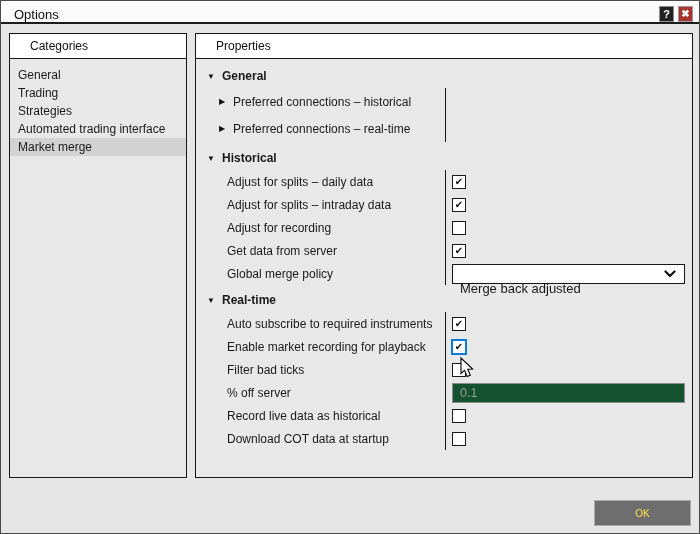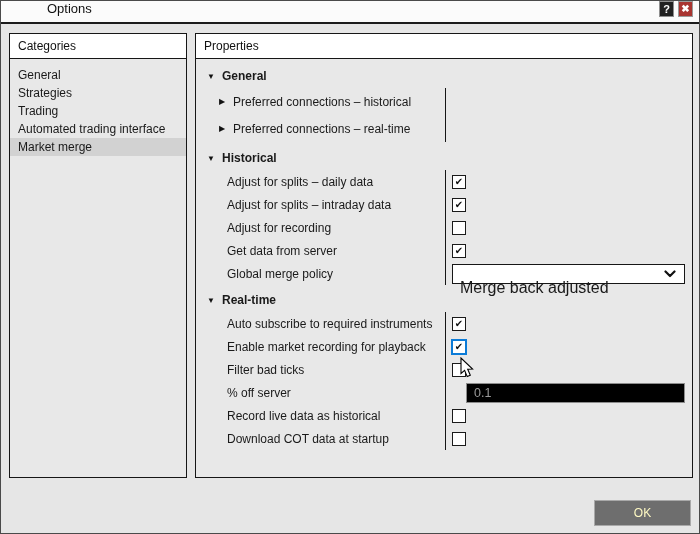--- a/index.html
+++ b/index.html
@@ -16,21 +16,21 @@
     background: #e6e6e6;
     border: 1px solid #4a4a4a;
     overflow: hidden;
   }
   
   .titlebar {
     position: absolute; left: 0; top: 0; right: 0;
     height: 23px;
     background: #fbfbfb;
     border-bottom: 2px solid #1c1c1c;
-    display: flex; align-items: flex-start; padding-left: 33px;
+    display: flex; align-items: flex-end;
   }
   .titlebar-title {
     padding-left: 13px;
     font-size: 13px;
     color: #111;
   }
   .titlebar-buttons {
     margin-left: auto;
     display: flex; gap: 4px;
     padding-right: 6px;
@@ -49,21 +49,21 @@
   .panel {
     position: absolute;
     background: #e8e8e8;
     border: 1px solid #161616;
   }
   .panel-header {
     height: 25px;
     background: #ffffff;
     border-bottom: 1px solid #161616;
     display: flex; align-items: center;
-    padding-left: 8px;
+    padding-left: 20px;
     font-size: 12px;
     color: #111;
   }
   .categories-panel { left: 8px; top: 32px; width: 178px; height: 445px; }
   .properties-panel { left: 194px; top: 32px; width: 498px; height: 445px; }
   
   .cat-list { padding-top: 7px; }
   .cat-item {
     height: 18px; line-height: 18px;
     padding-left: 8px;
@@ -121,46 +121,45 @@
   }
   
   .dropdown {
     flex: 1; height: 20px;
     background: #ffffff;
     border: 1px solid #161616;
     display: flex; align-items: center;
     padding: 0 8px 0 7px;
     cursor: default;
   }
-  .dropdown-text { flex: 1; font-size: 16px; margin-top: 29px; }
+  .dropdown-text { flex: 1; font-size: 13px; margin-top: 29px; }
   
   .text-input {
     flex: 1; height: 20px;
     display: flex; align-items: center;
     padding-left: 7px;
     font-size: 12.5px;
   }
   .text-input.disabled {
-    background: #000000;
+    background: #14532d;
     border: 1px solid #8c8c8c;
     color: #9b9b9b;
-    margin-left: 14px;
   }
   
   .footer {
     position: absolute;
     top: 499px; right: 8px;
     display: flex; gap: 8px;
   }
   .btn {
     width: 97px; height: 26px;
     background: #6e6e6e;
     border: 1px solid #a9a9a9;
-    color: #fef9c3;
-    font-size: 12px;
+    color: #fde047;
+    font-size: 10px;
     font-family: "Liberation Sans", sans-serif;
     display: flex; align-items: center; justify-content: center;
     cursor: default;
   }
   
   .mouse-cursor {
     position: absolute;
     left: 459px; top: 356px;
     pointer-events: none;
     z-index: 10;
@@ -180,22 +179,22 @@
       <div class="tb-btn tb-close">
         <span>✖</span>
       </div>
     </div>
   </div>
 
   <div class="panel categories-panel">
     <div class="panel-header">Categories</div>
     <div class="cat-list">
       <div class="cat-item">General</div>
+      <div class="cat-item">Trading</div>
       <div class="cat-item">Strategies</div>
-      <div class="cat-item">Trading</div>
       <div class="cat-item">Automated trading interface</div>
       <div class="cat-item selected">Market merge</div>
     </div>
   </div>
 
   <div class="panel properties-panel">
     <div class="panel-header">Properties</div>
     <div class="prop-body">
 
       <div class="section-header">

